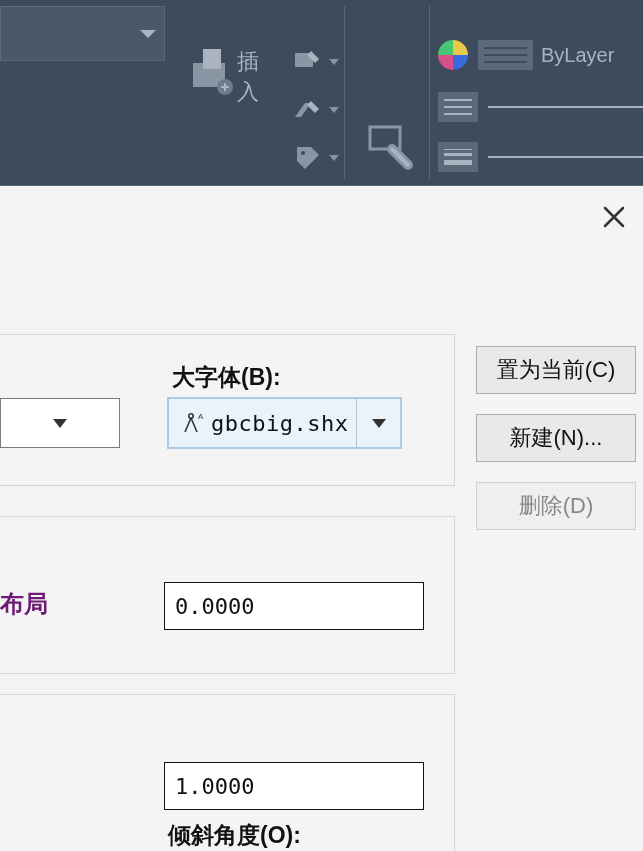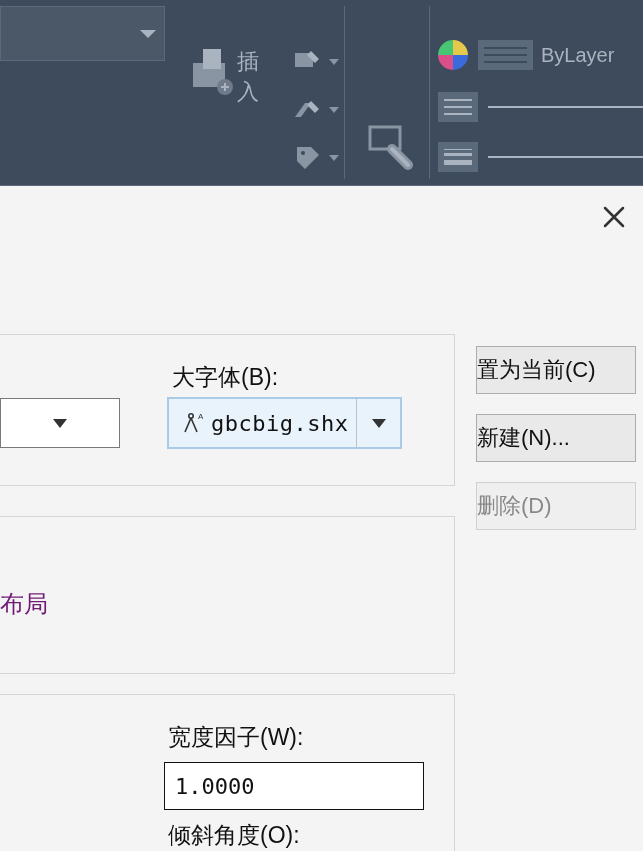--- a/index.html
+++ b/index.html
@@ -150,20 +150,21 @@
     .gb1 { left: -30px; top: 148px; width: 485px; height: 152px; }
     .gb2 { left: -30px; top: 330px; width: 485px; height: 158px; }
     .gb3 { left: -30px; top: 508px; width: 485px; height: 340px; }
 
     
     .lbl {
       position: absolute;
       font-size: 23px;
       color: #111;
       white-space: nowrap;
+      font-weight: bold;
     }
     .lbl-bigfont { left: 172px; top: 176px; }
     .lbl-height  { left: 168px; top: 356px; }
     .lbl-layout  { left: 0; top: 402px; font-size: 24px; color: #701a75; }
     .lbl-widthf  { left: 168px; top: 536px; }
     .lbl-oblique { left: 168px; top: 634px; }
 
     
     .combo {
       position: absolute;
@@ -235,21 +236,21 @@
       position: absolute;
       left: 476px;
       width: 160px;
       height: 48px;
       background: #e9e9e9;
       border: 1px solid #adadad;
       font-size: 22px;
       color: #111;
       display: flex;
       align-items: center;
-      justify-content: flex-start;
+      justify-content: center;
       cursor: pointer;
       white-space: nowrap;
       overflow: hidden;
     }
     .btn-current { top: 160px; }
     .btn-new     { top: 228px; }
     .btn-delete  { top: 296px; color: #888; background: #efefef; border-color: #d0d0d0; cursor: default; }
   </style>
 </head>
 <body>
@@ -354,21 +355,20 @@
   </div>
 
   <div class="dialog-body">
 
     <div class="groupbox gb1"></div>
     <div class="groupbox gb2"></div>
     <div class="groupbox gb3"></div>
 
     <div class="lbl lbl-bigfont">大字体(B):</div>
     <div class="lbl lbl-layout">布局</div>
-    <div class="lbl lbl-widthf">宽度因子(W):</div>
     <div class="lbl lbl-oblique">倾斜角度(O):</div>
 
     <div class="combo combo-style">
       <div class="arrow-box">
           <div class="arrow-down"></div>
         </div>
     </div>
 
     <div class="combo combo-bigfont">
       <span class="font-icon">
@@ -377,20 +377,21 @@
           <path d="M12 7 L6 21 M12 7 L18 21" stroke="#333" stroke-width="1.6" fill="none"></path>
           <text x="19" y="8" font-size="8" fill="#333">A</text>
         </svg>
       </span>
       <span class="font-text">gbcbig.shx</span>
       <div class="arrow-box">
           <div class="arrow-down"></div>
         </div>
     </div>
 
+    <input class="text-input inp-height" value="0.0000" style="">
 
     <input class="text-input inp-widthf" value="1.0000" style="">
 
     <div class="btn btn-current">
       <span>置为当前(C)</span>
     </div>
     <div class="btn btn-new">
       <span>新建(N)...</span>
     </div>
     <div class="btn btn-delete">

